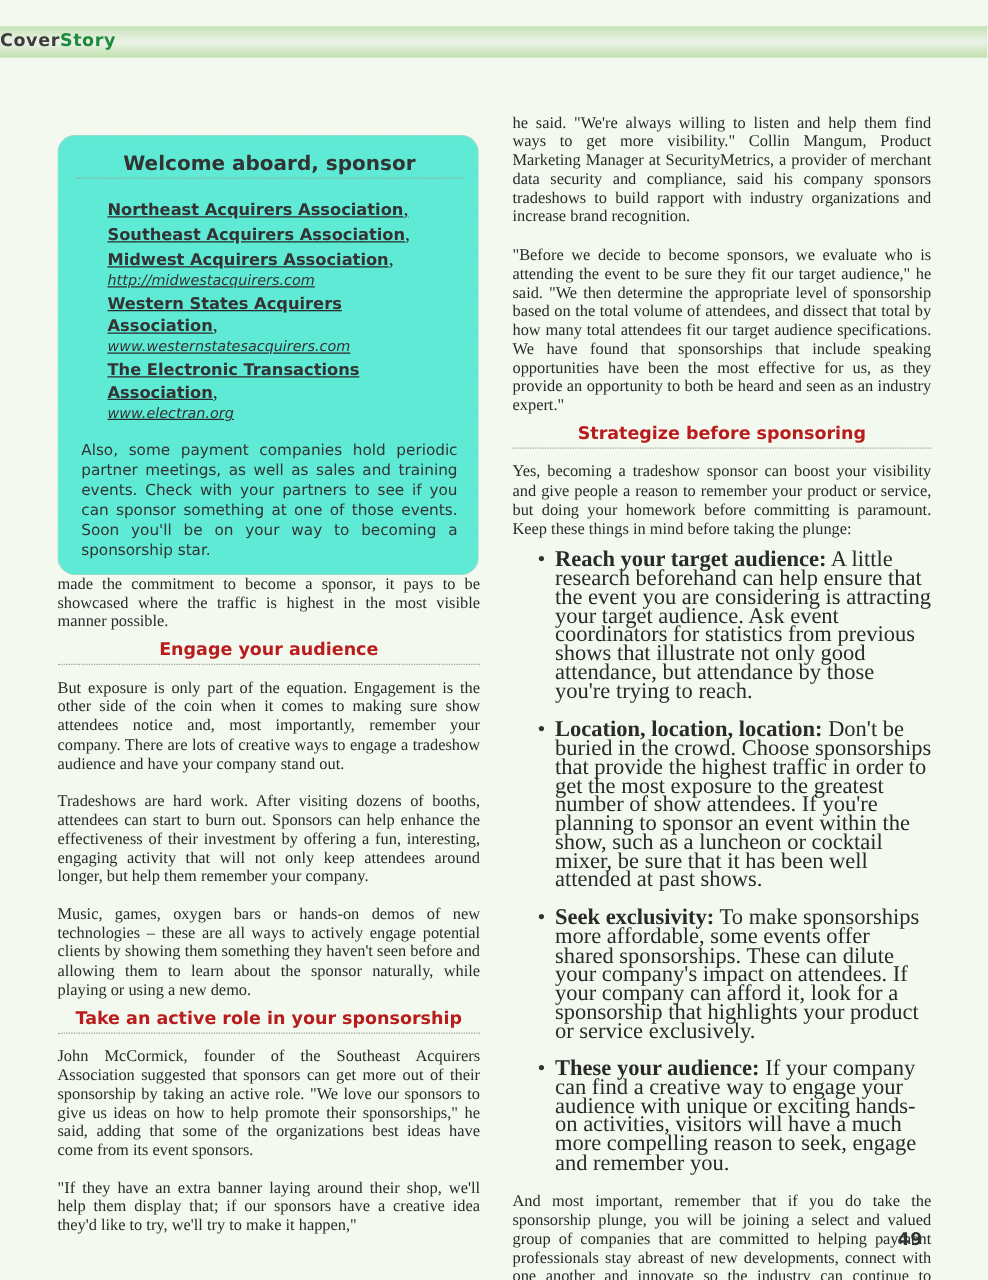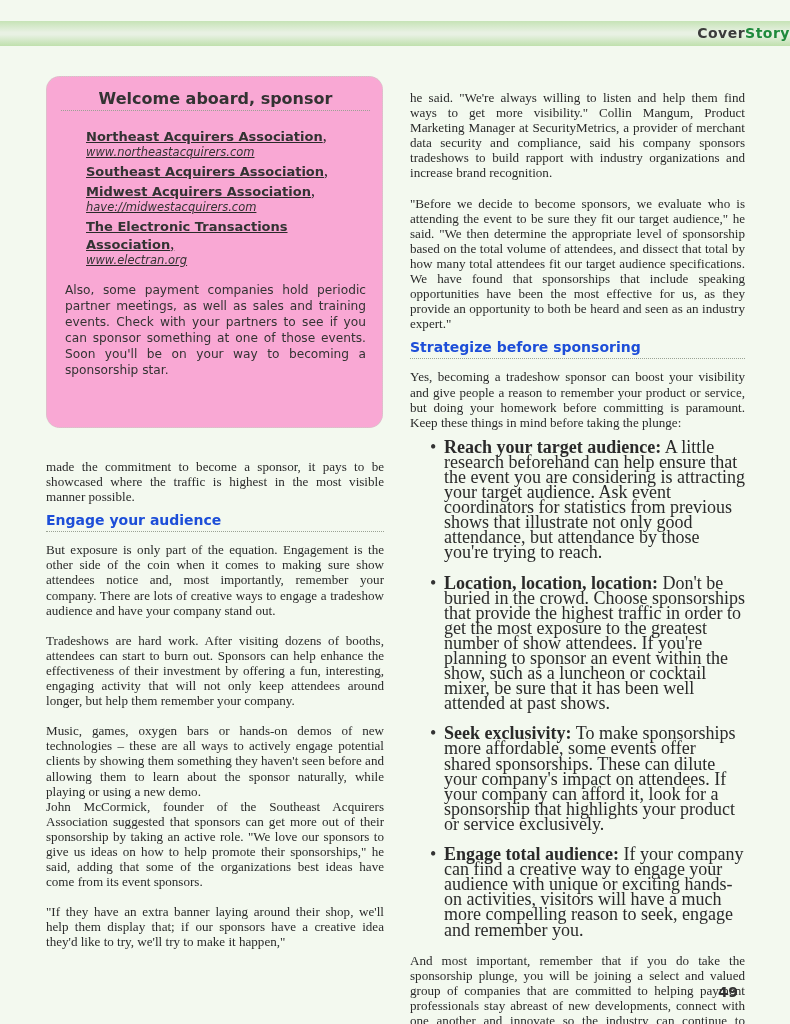--- a/index.html
+++ b/index.html
@@ -2,53 +2,53 @@
 <html><head>
 <meta charset="utf-8">
 <style>
   * { box-sizing: border-box; margin: 0; padding: 0; }
   html, body { width: 790px; height: 1024px; background: #f3f9ef; overflow: hidden; }
   body { position: relative; font-family: "Liberation Serif", serif; color: #2a2a2a; }
 
   .header-band {
     position: absolute; left: 0; top: 21px; width: 790px; height: 25px;
     background: linear-gradient(to bottom, #c6e3b6 0%, #e8f1e3 45%, #e8f1e3 55%, #bfe0ad 100%);
-    text-align: right;
+    text-align: left;
   }
   .header-title {
     display: inline-block; margin-top: 4px;
     font-family: "DejaVu Sans", sans-serif; font-weight: bold; font-size: 14px; letter-spacing: 0.5px;
   }
   .header-title .w1 { color: #3b3b3b; }
   .header-title .w2 { color: #1f8a3c; }
 
   .col-left { position: absolute; left: 46px; top: 90px; width: 338px; }
   .col-right { position: absolute; left: 410px; top: 90px; width: 335px; }
 
   .sidebar-box {
-    position: absolute; left: 46px; top: 76px; width: 337px; height: 352px;
-    background: #f9a8d4; border: 1px dotted #c9cfc3; border-radius: 14px;
+    position: absolute; left: 46px; top: 108px; width: 337px; height: 352px;
+    background: #5eead4; border: 1px dotted #c9cfc3; border-radius: 14px;
     padding: 12px 16px 0 18px;
   }
   .sb-title {
     font-family: "DejaVu Sans", sans-serif; font-weight: bold; font-size: 16px; color: #333;
     text-align: center; padding-bottom: 2px; border-bottom: 1px dotted #9aa294; margin: 0 -4px 4px -4px;
   }
   .sb-text { font-family: "DejaVu Sans", sans-serif; font-size: 12.2px; line-height: 16px; color: #333; text-align: justify; }
   .sb-orgs { margin: 16px 0 14px 21px; }
   .sb-org { margin-bottom: 2px; text-decoration: underline; }
   .sb-org-name { font-family: "DejaVu Sans", sans-serif; font-weight: bold; font-size: 13px; line-height: 17px; color: #333; }
   .sb-org-url { font-family: "DejaVu Sans", sans-serif; font-style: italic; font-size: 11.5px; line-height: 15px; color: #333; display: block; }
 
   .body-p { font-size: 13.1px; line-height: 15.1px; text-align: justify; color: #2a2a2a; }
   .gap { height: 15px; }
 
   .section-head {
-    font-family: "DejaVu Sans", sans-serif; font-weight: bold; font-size: 14px; color: #1d4ed8;
-    border-bottom: 1px dotted #9aa294; padding-bottom: 3px; margin: 8px 0 10px 0;
+    font-family: "DejaVu Sans", sans-serif; font-weight: bold; font-size: 14px; color: #b91c1c;
+    border-bottom: 1px dotted #9aa294; padding-bottom: 3px; margin: 8px 0 10px 0; text-align: center;
   }
 
   .bullets { list-style: none; margin: 10px 0 0 20px; }
   .bullet { position: relative; padding-left: 14px; font-size: 18px; line-height: 15.1px; margin-bottom: 15px; }
   .bullet::before { content: "•"; position: absolute; left: 0; top: 0; color: #333; }
   .bullet b { font-weight: bold; }
 
   .end-mark {
     display: inline-block; width: 12px; height: 12px; background: #5bb76a; border-radius: 2px;
     vertical-align: -1px; margin-left: 3px; position: relative;
@@ -63,49 +63,51 @@
 </head>
 <body>
 
 <div class="header-band">
   <span class="header-title"><span class="w1">Cover</span><span class="w2">Story</span></span>
 </div>
 
 <div class="sidebar-box">
   <div class="sb-title">Welcome aboard, sponsor</div>
   <div class="sb-orgs">
-    <div class="sb-org"><span class="sb-org-name">Northeast Acquirers Association</span>,<span class="sb-org-url">www.northeastacquirers.com</span></div>
+    <div class="sb-org"><span class="sb-org-name">Northeast Acquirers Association</span>,</div>
     <div class="sb-org"><span class="sb-org-name">Southeast Acquirers Association</span>,</div>
-    <div class="sb-org"><span class="sb-org-name">Midwest Acquirers Association</span>,<span class="sb-org-url">have://midwestacquirers.com</span></div>
+    <div class="sb-org"><span class="sb-org-name">Midwest Acquirers Association</span>,<span class="sb-org-url">http://midwestacquirers.com</span></div>
+    <div class="sb-org"><span class="sb-org-name">Western States Acquirers Association</span>,<span class="sb-org-url">www.westernstatesacquirers.com</span></div>
     <div class="sb-org"><span class="sb-org-name">The Electronic Transactions Association</span>,<span class="sb-org-url">www.electran.org</span></div>
   </div>
   <p class="sb-text">Also, some payment companies hold periodic partner meetings, as well as sales and training events. Check with your partners to see if you can sponsor something at one of those events. Soon you'll be on your way to becoming a sponsorship star.</p>
 </div>
 
 <div class="col-left" style="top:459px;">
   <p class="body-p">made the commitment to become a sponsor, it pays to be showcased where the traffic is highest in the most visible manner possible.</p>
   <h2 class="section-head">Engage your audience</h2>
   <p class="body-p">But exposure is only part of the equation. Engagement is the other side of the coin when it comes to making sure show attendees notice and, most importantly, remember your company. There are lots of creative ways to engage a tradeshow audience and have your company stand out.</p>
   <div class="gap"></div>
   <p class="body-p">Tradeshows are hard work. After visiting dozens of booths, attendees can start to burn out. Sponsors can help enhance the effectiveness of their investment by offering a fun, interesting, engaging activity that will not only keep attendees around longer, but help them remember your company.</p>
   <div class="gap"></div>
   <p class="body-p">Music, games, oxygen bars or hands-on demos of new technologies – these are all ways to actively engage potential clients by showing them something they haven't seen before and allowing them to learn about the sponsor naturally, while playing or using a new demo.</p>
+  <h2 class="section-head">Take an active role in your sponsorship</h2>
   <p class="body-p">John McCormick, founder of the Southeast Acquirers Association suggested that sponsors can get more out of their sponsorship by taking an active role. "We love our sponsors to give us ideas on how to help promote their sponsorships," he said, adding that some of the organizations best ideas have come from its event sponsors.</p>
   <div class="gap"></div>
   <p class="body-p">"If they have an extra banner laying around their shop, we'll help them display that; if our sponsors have a creative idea they'd like to try, we'll try to make it happen,"</p>
 </div>
 
 <div class="col-right">
   <p class="body-p">he said. "We're always willing to listen and help them find ways to get more visibility." Collin Mangum, Product Marketing Manager at SecurityMetrics, a provider of merchant data security and compliance, said his company sponsors tradeshows to build rapport with industry organizations and increase brand recognition.</p>
   <div class="gap"></div>
   <p class="body-p">"Before we decide to become sponsors, we evaluate who is attending the event to be sure they fit our target audience," he said. "We then determine the appropriate level of sponsorship based on the total volume of attendees, and dissect that total by how many total attendees fit our target audience specifications. We have found that sponsorships that include speaking opportunities have been the most effective for us, as they provide an opportunity to both be heard and seen as an industry expert."</p>
   <h2 class="section-head">Strategize before sponsoring</h2>
   <p class="body-p">Yes, becoming a tradeshow sponsor can boost your visibility and give people a reason to remember your product or service, but doing your homework before committing is paramount. Keep these things in mind before taking the plunge:</p>
   <ul class="bullets">
     <li class="bullet"><b>Reach your target audience:</b><span> A little research beforehand can help ensure that the event you are considering is attracting your target audience. Ask event coordinators for statistics from previous shows that illustrate not only good attendance, but attendance by those you're trying to reach.</span></li>
     <li class="bullet"><b>Location, location, location:</b><span> Don't be buried in the crowd. Choose sponsorships that provide the highest traffic in order to get the most exposure to the greatest number of show attendees. If you're planning to sponsor an event within the show, such as a luncheon or cocktail mixer, be sure that it has been well attended at past shows.</span></li>
     <li class="bullet"><b>Seek exclusivity:</b><span> To make sponsorships more affordable, some events offer shared sponsorships. These can dilute your company's impact on attendees. If your company can afford it, look for a sponsorship that highlights your product or service exclusively.</span></li>
-    <li class="bullet"><b>Engage total audience:</b><span> If your company can find a creative way to engage your audience with unique or exciting hands-on activities, visitors will have a much more compelling reason to seek, engage and remember you.</span></li>
+    <li class="bullet"><b>These your audience:</b><span> If your company can find a creative way to engage your audience with unique or exciting hands-on activities, visitors will have a much more compelling reason to seek, engage and remember you.</span></li>
   </ul>
   <p class="body-p"><span>And most important, remember that if you do take the sponsorship plunge, you will be joining a select and valued group of companies that are committed to helping payment professionals stay abreast of new developments, connect with one another and innovate so the industry can continue to provide opportunities for all of us going forward.</span><span class="end-mark"></span></p>
 </div>
 
 <div class="page-num">49</div>
 
 </body></html>

